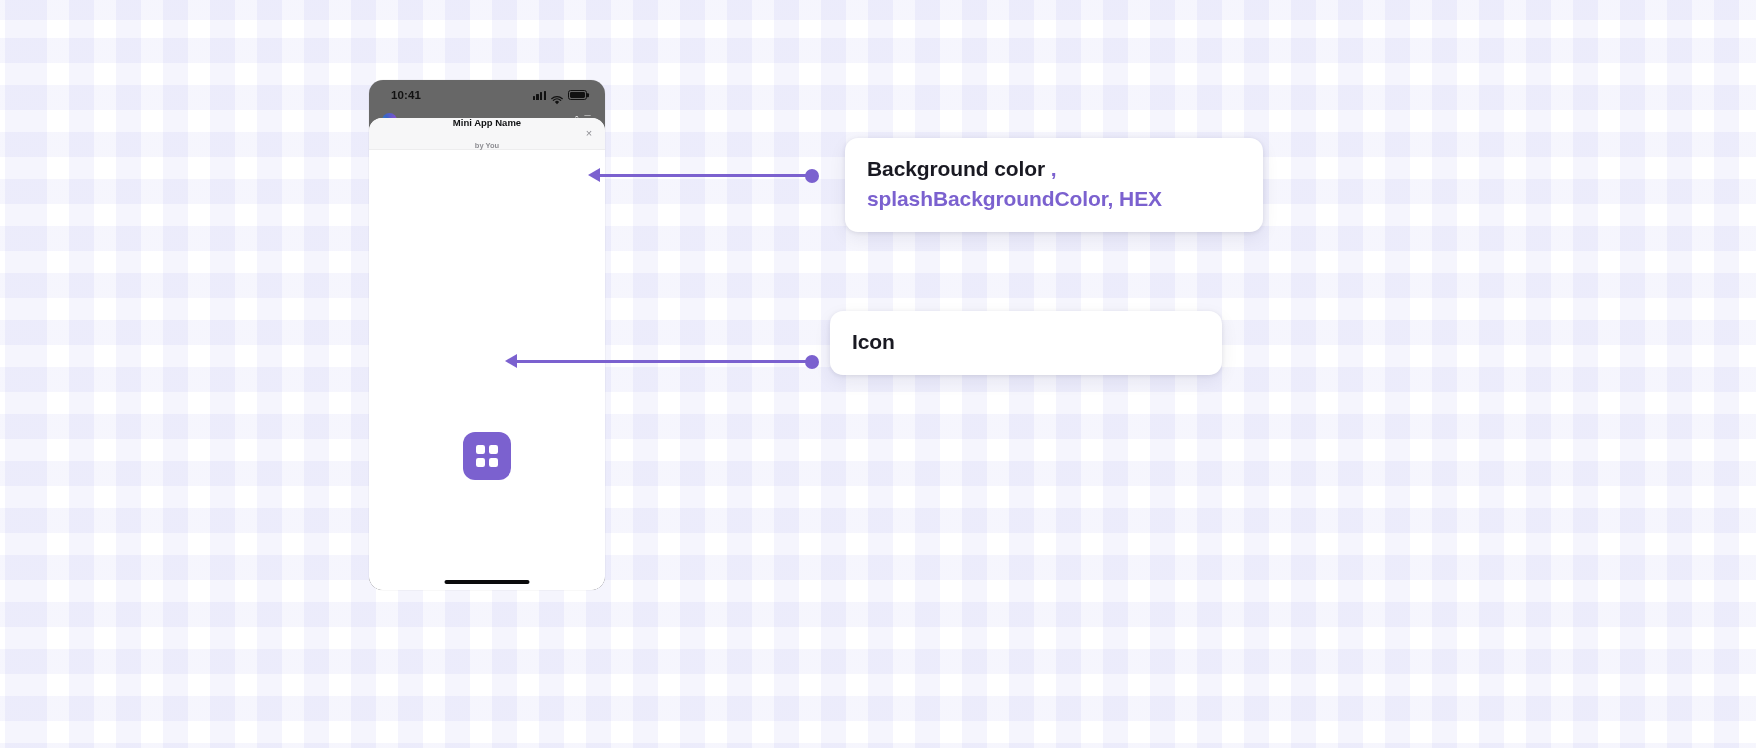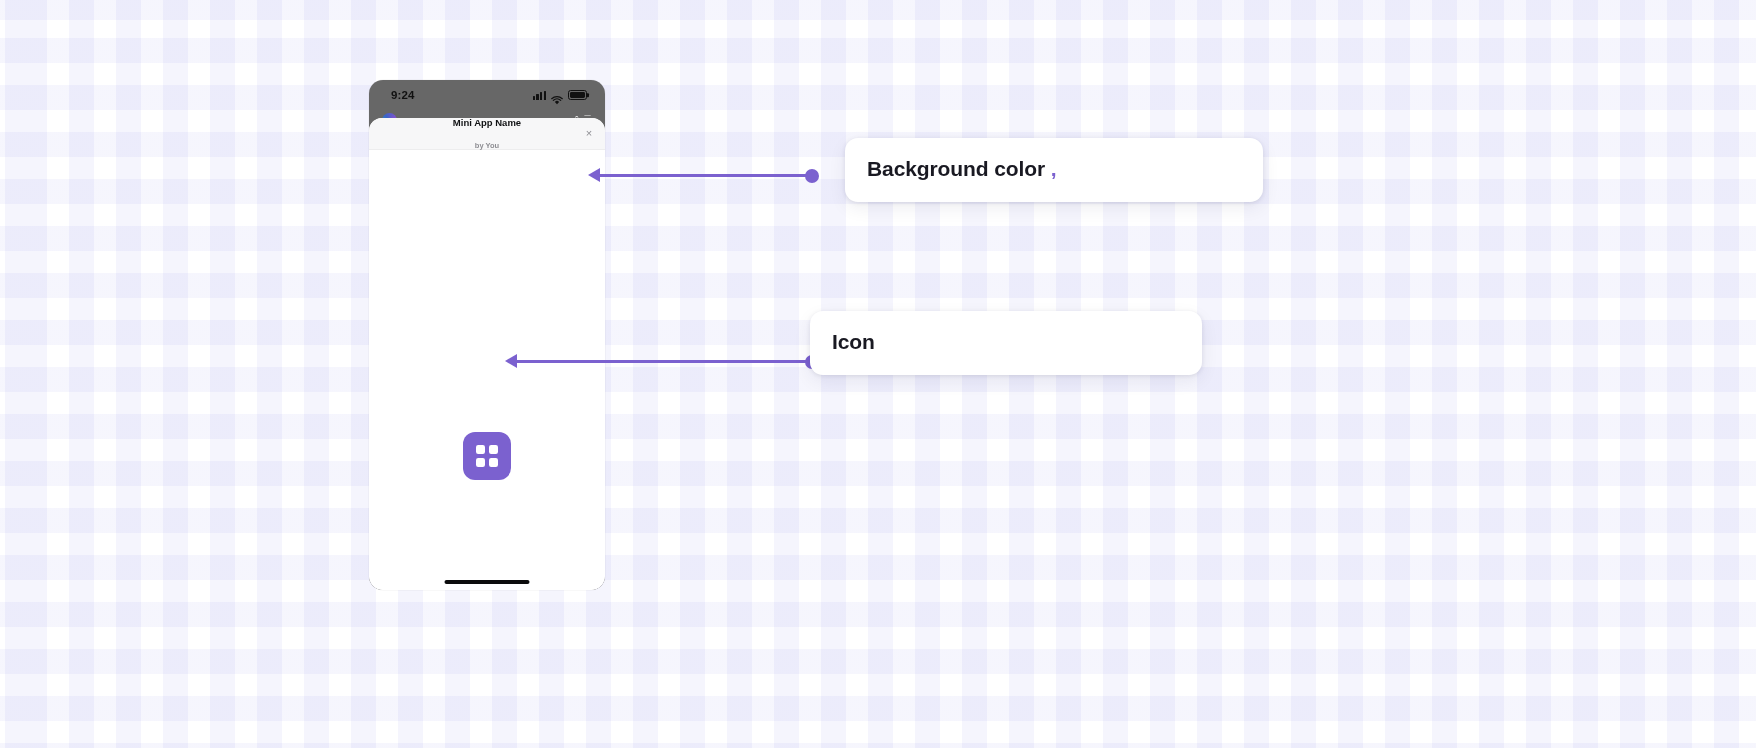--- a/index.html
+++ b/index.html
@@ -230,21 +230,21 @@
   .ann-line2 {
     font-size: 21px;
     font-weight: 600;
     color: #7b61cf;
     line-height: 30px;
     letter-spacing: -0.1px;
     white-space: nowrap;
   }
 
   #card-bg { left: 845px; top: 138px; width: 418px; }
-  #card-icon { left: 810px; top: 311px; width: 392px; }
+  #card-icon { left: 830px; top: 311px; width: 392px; }
 
   
   .conn {
     position: absolute;
     z-index: 7;
     height: 3px;
     background: #7b61cf;
   }
   .conn-dot {
     position: absolute;
@@ -271,21 +271,21 @@
   #conn2-arrow { left: 505px; top: 354px; }
 </style>
 </head>
 <body>
 
 <div id="bg-pattern"></div>
 
 <div id="phone">
 
   <div class="status-bar">
-    <div class="status-time">9:24</div>
+    <div class="status-time">10:41</div>
     <div class="status-right">
       <div class="sig-bars">
         <i></i>
           <i></i>
           <i></i>
           <i></i>
       </div>
       <div class="wifi-ic">
         <svg width="12" height="9" viewBox="0 0 12 9">
           <path d="M6 8.2 L3.9 5.9 a3 3 0 0 1 4.2 0 Z" fill="#111"></path>
@@ -326,17 +326,18 @@
 <div class="conn" id="conn1-line"></div>
 <div class="conn-arrow" id="conn1-arrow"></div>
 <div class="conn-dot" id="conn1-dot"></div>
 
 <div class="conn" id="conn2-line"></div>
 <div class="conn-arrow" id="conn2-arrow"></div>
 <div class="conn-dot" id="conn2-dot"></div>
 
 <div class="ann-card" id="card-bg">
   <div class="ann-line1"><span>Background color</span><span class="comma"> ,</span></div>
+  <div class="ann-line2">splashBackgroundColor, HEX</div>
 </div>
 
 <div class="ann-card" id="card-icon">
   <div class="ann-line1"><span>Icon</span><span class="comma"></span></div>
 </div>
 
 </body></html>

